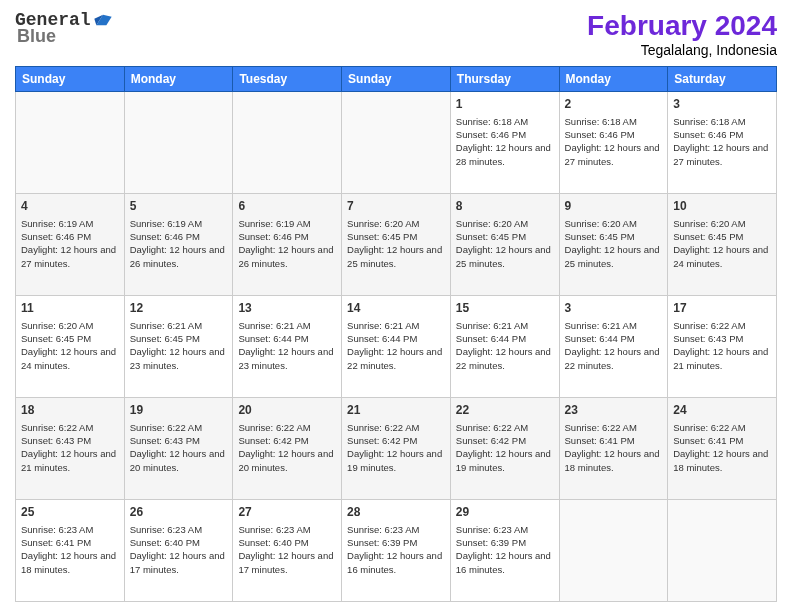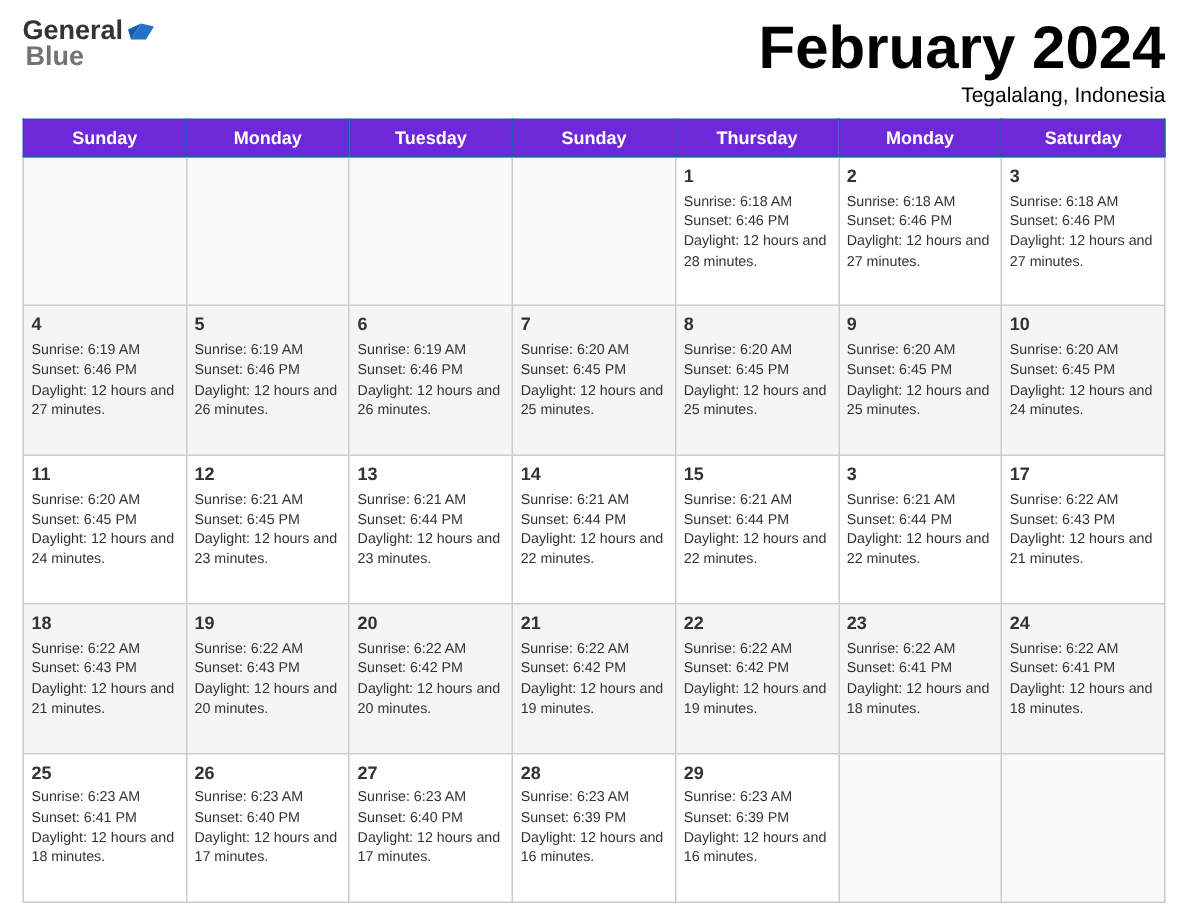--- a/index.html
+++ b/index.html
@@ -30,52 +30,53 @@
     }
     .logo-text {
       display: flex;
       align-items: center;
       font-size: 18px;
       font-weight: bold;
       color: #333;
     }
     .logo-general {
       color: #333;
+      font-family: Liberation Mono, monospace;
     }
     .logo-blue {
       color: #1a6ec7;
     }
     .logo-icon {
       width: 20px;
       height: 20px;
       margin-left: 2px;
     }
     .title-block {
       text-align: right;
     }
     .month-title {
-      font-size: 40px;
+      font-size: 28px;
       font-weight: bold;
-      color: #000000;
+      color: #6d28d9;
     }
     .location {
       font-size: 14px;
       color: #000000;
     }
     .calendar {
       flex: 1;
       border: 1px solid #ccc;
       border-collapse: collapse;
       width: 100%;
       table-layout: fixed;
     }
     .calendar th {
-      background: #6d28d9;
+      background: #3b82f6;
       color: #fff;
-      text-align: center;
+      text-align: left;
       padding: 5px 6px;
       font-size: 12px;
       border: 1px solid #1a5aad;
     }
     .calendar td {
       border: 1px solid #ccc;
       vertical-align: top;
       padding: 4px 5px;
       font-size: 9.5px;
       color: #333;

